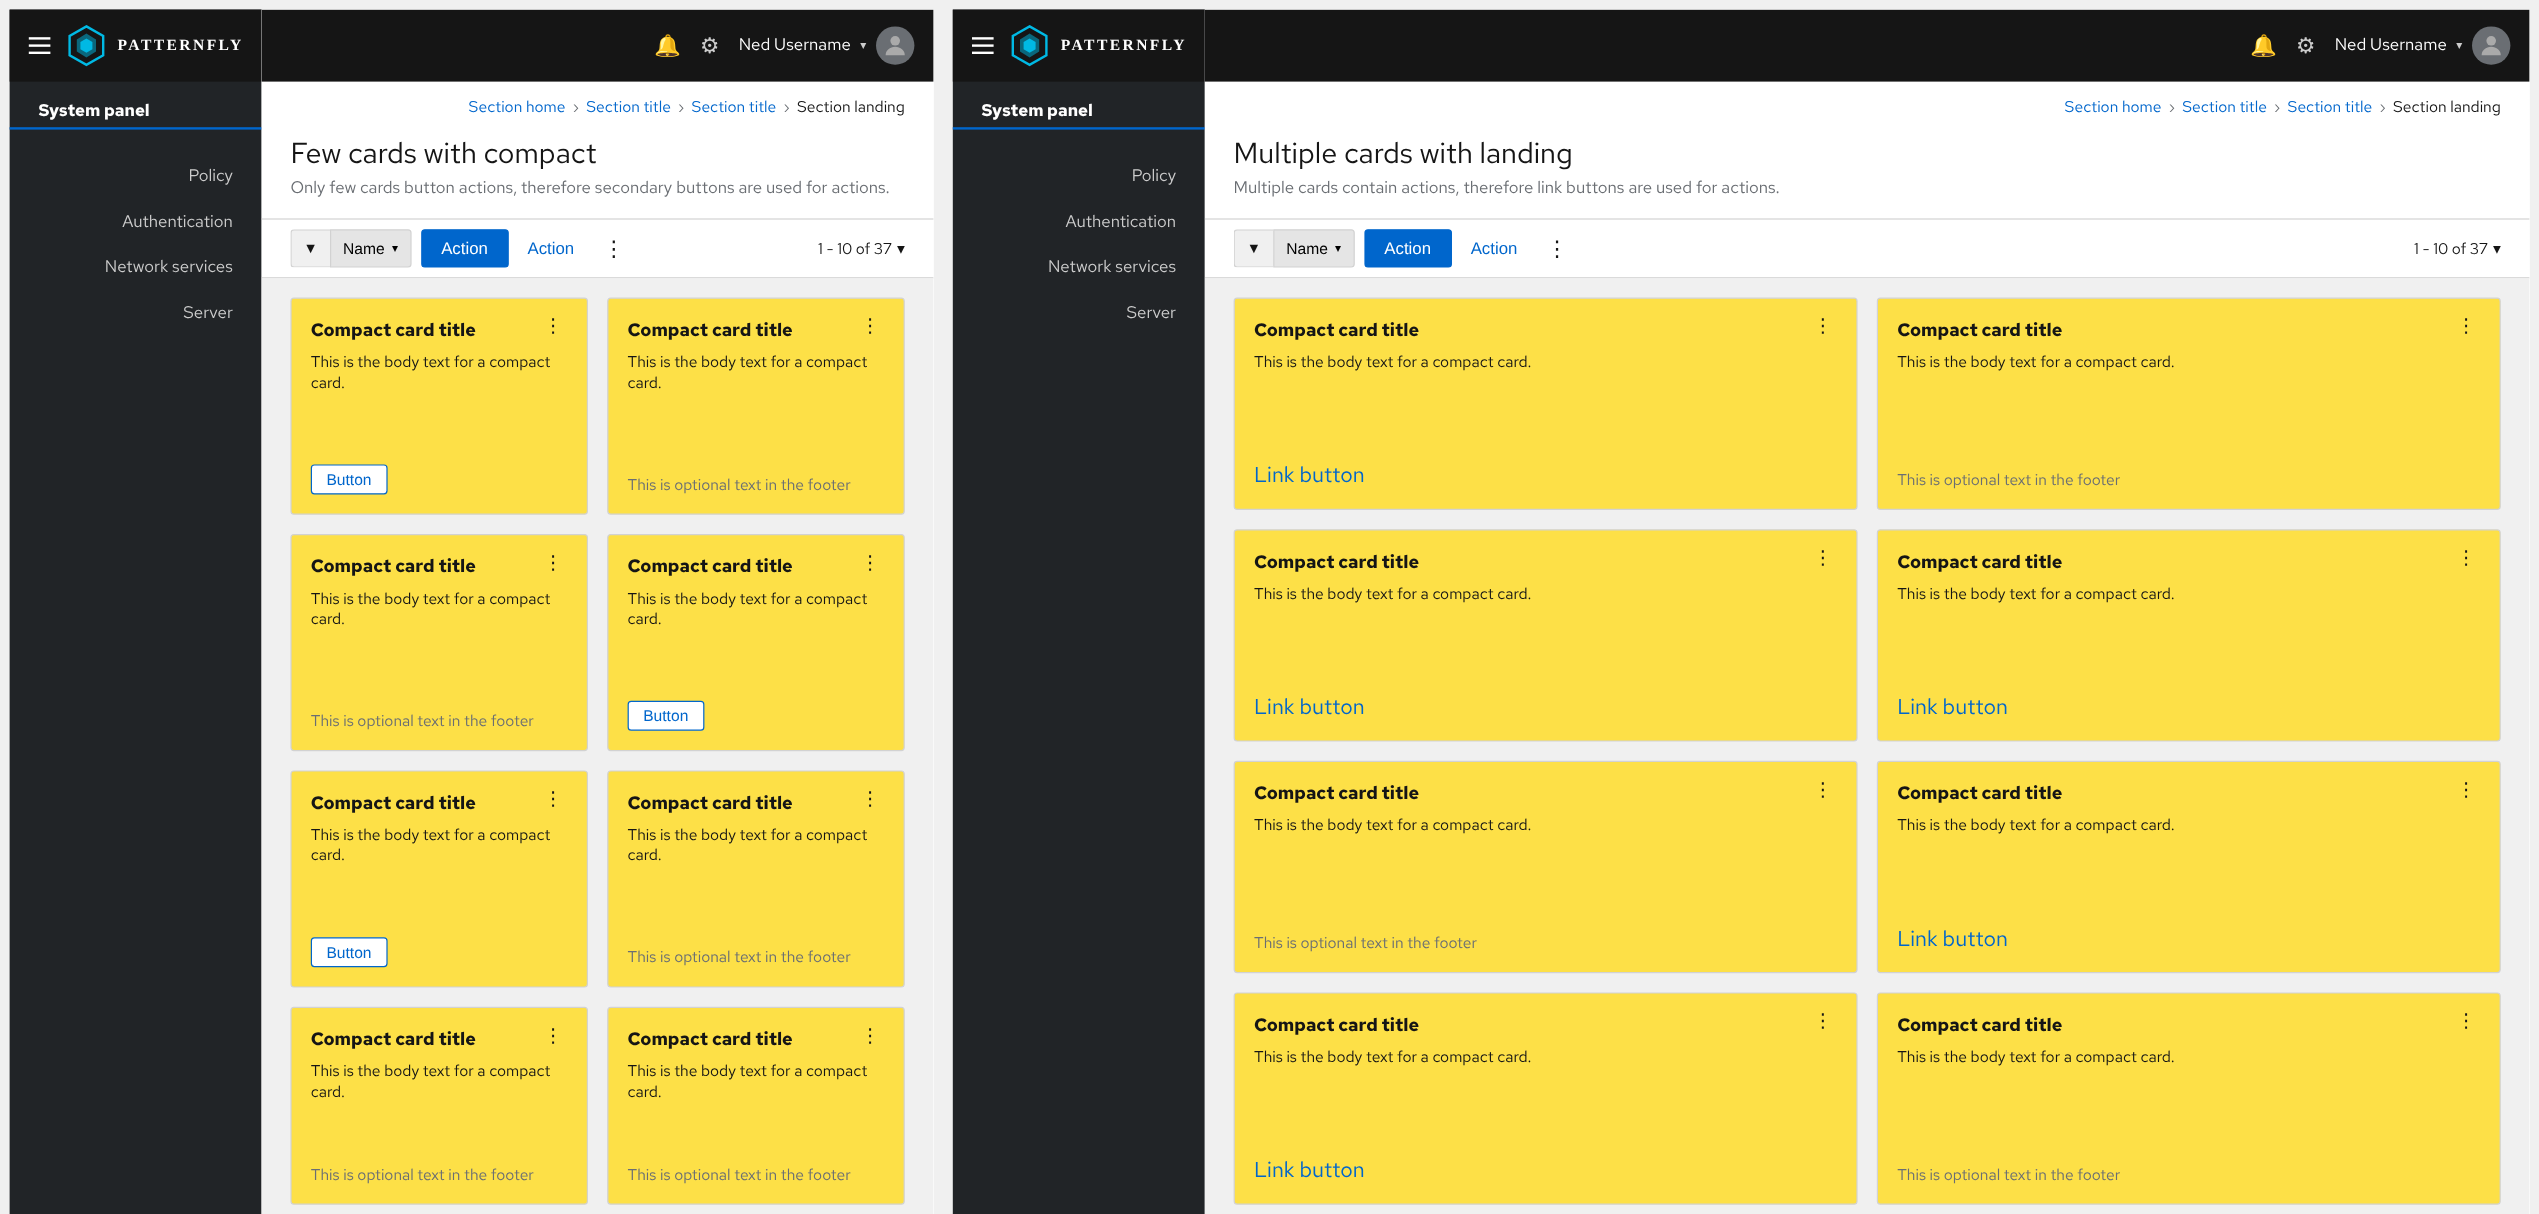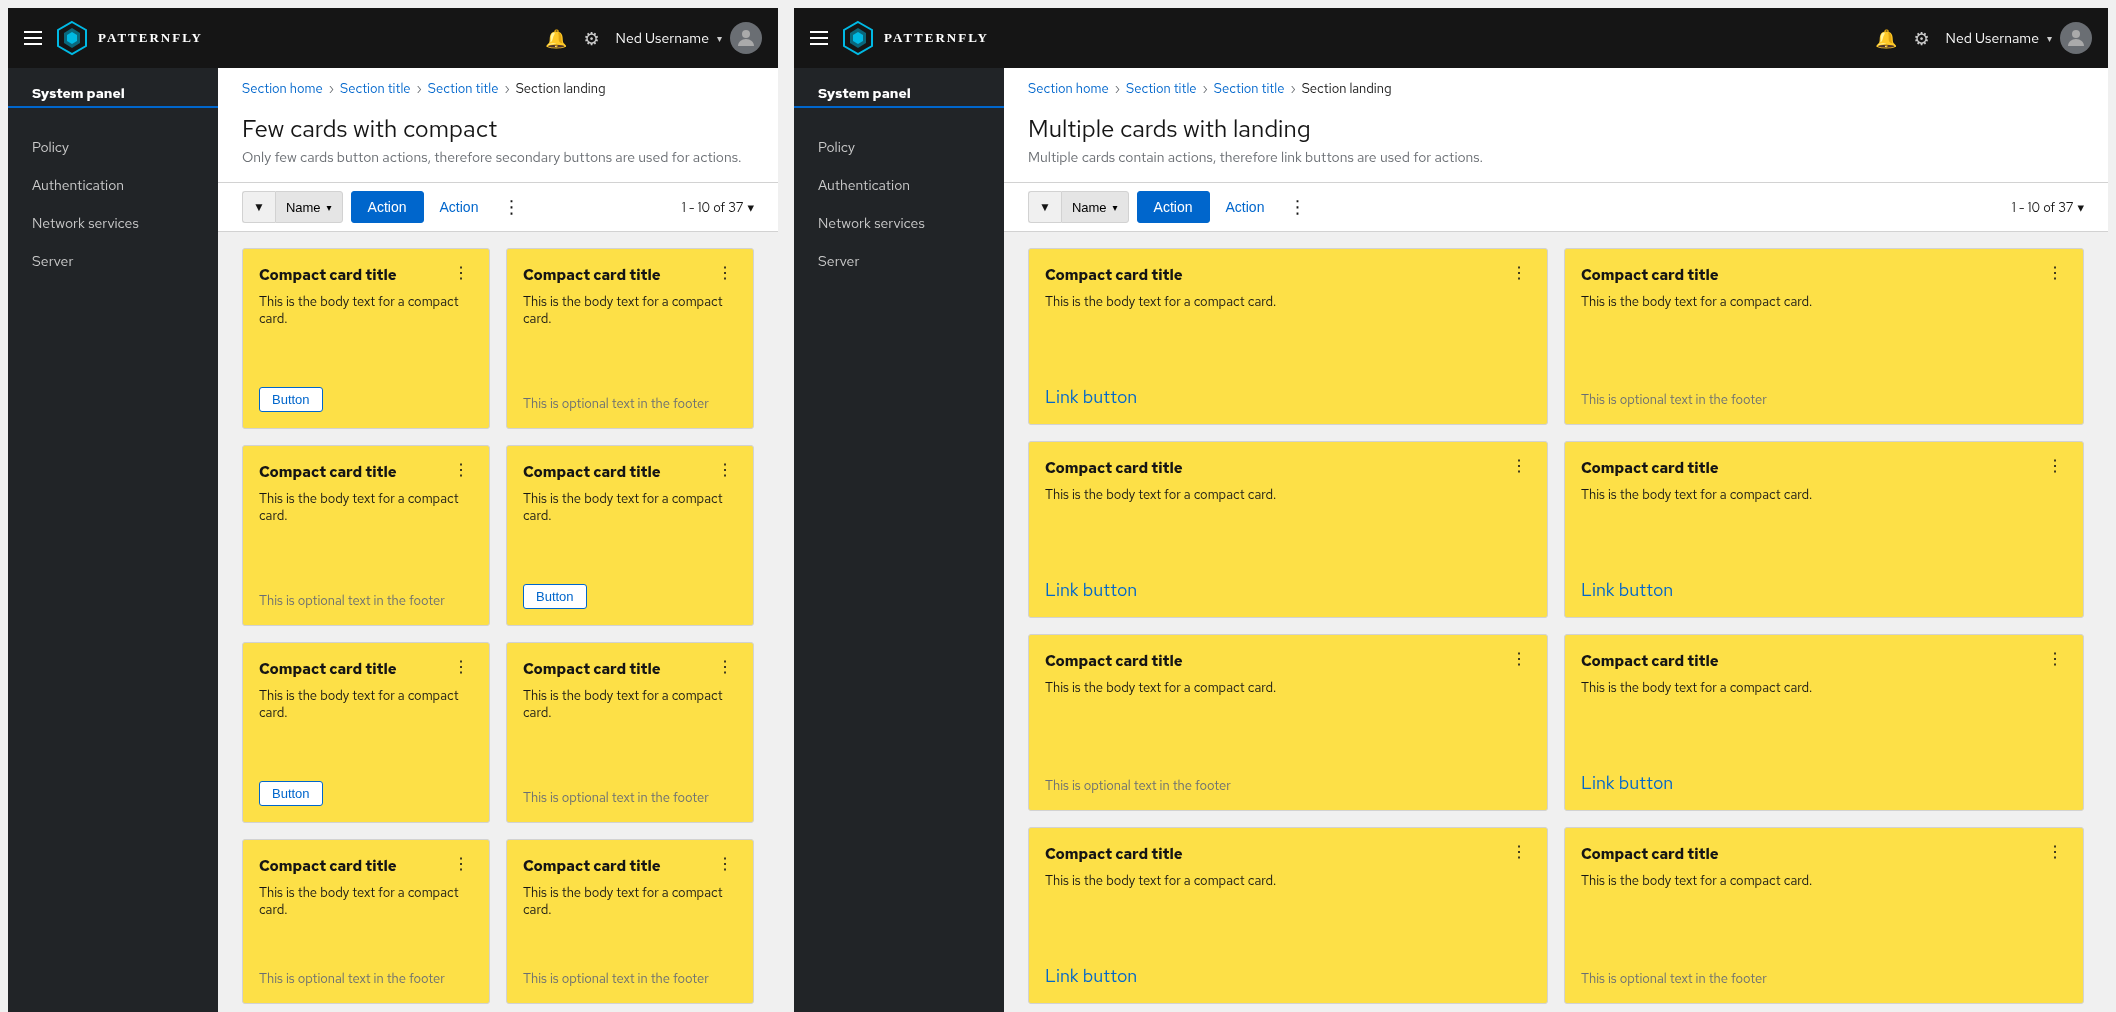--- a/index.html
+++ b/index.html
@@ -69,20 +69,21 @@
     }
 
     .sidebar-nav {
       padding: 16px 0;
     }
     .sidebar-item {
       padding: 10px 24px;
       color: #ccc;
       font-size: 14px;
       cursor: pointer;
+      text-align: right;
     }
 
     
     .main-content {
       flex: 1;
       display: flex;
       flex-direction: column;
       background: #fff;
     }
 
@@ -125,20 +126,21 @@
       color: #ccc;
     }
 
     
     .breadcrumb-bar {
       padding: 12px 24px 8px;
       display: flex;
       align-items: center;
       gap: 4px;
       font-size: 13px;
+      justify-content: flex-end;
     }
     .breadcrumb-link {
       color: #06c;
       cursor: pointer;
       text-decoration: none;
     }
     .breadcrumb-separator {
       color: #6a6e73;
       margin: 0 2px;
     }

